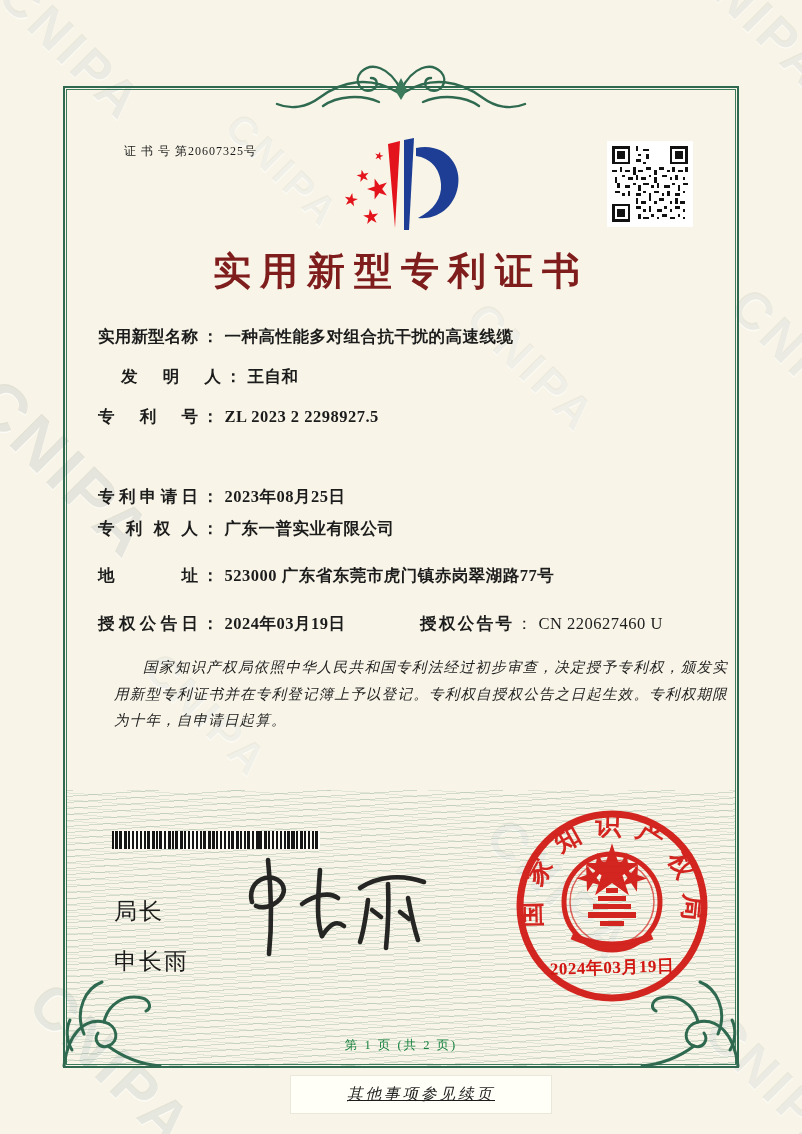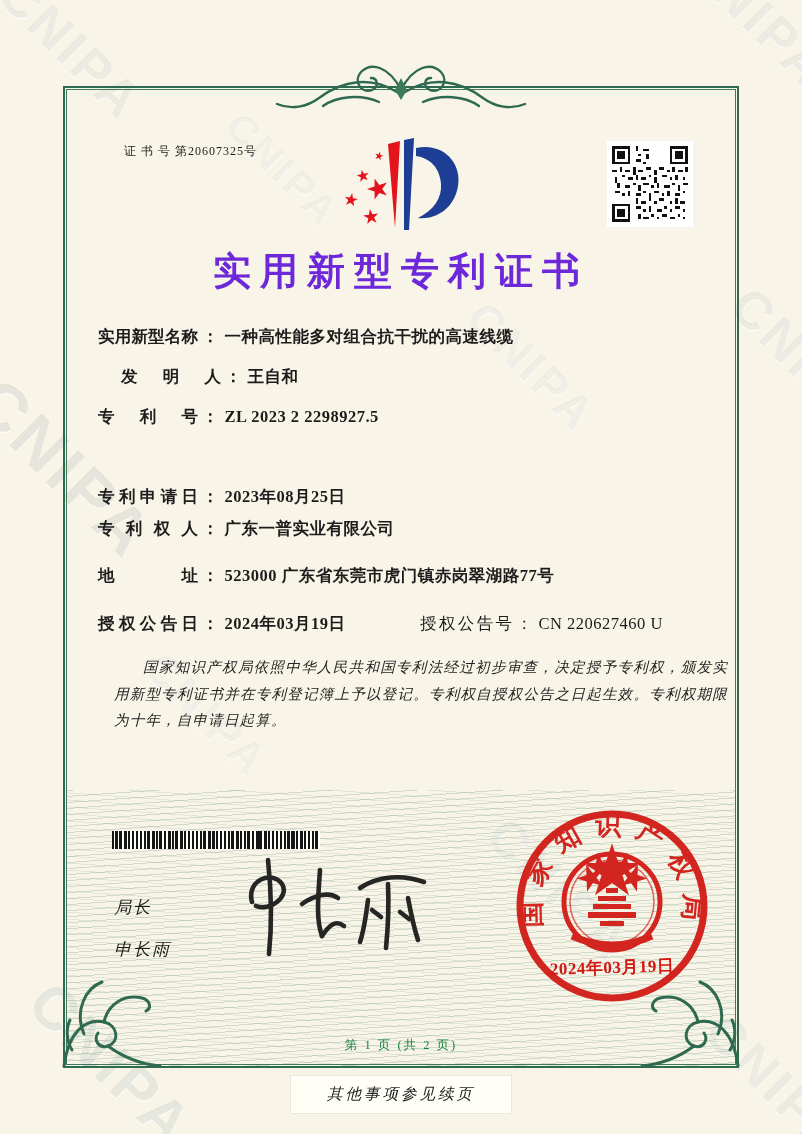--- a/index.html
+++ b/index.html
@@ -45,66 +45,66 @@
   .content { position:absolute; inset:0; z-index:3; }
   .cert-no {
     position:absolute; left:124px; top:143px;
     font-size:12px; letter-spacing:1px;
   }
   .logo { position:absolute; left:338px; top:134px; }
   .qr { position:absolute; left:607px; top:141px; width:86px; height:86px; background:#ffffff; padding:5px; }
   .doc-title {
     position:absolute; left:0; top:246px; width:100%;
     text-align:center; font-size:38px; font-weight:bold;
-    letter-spacing:9px; color:#6d28d9;
+    letter-spacing:9px; color:#7f1d1d;
   }
   .fields { position:absolute; left:98px; top:326px; width:616px; font-size:16.5px; }
   .frow { position:absolute; left:0; white-space:nowrap;font-weight:bold; }
   .flabel {
     display:inline-block; width:100px;
     text-align:justify; text-align-last:justify;
   }
   .fcolon { display:inline-block; margin:0 6px 0 4px; }
   .fvalue { letter-spacing:0.5px; }
   .frow2 { position:absolute; white-space:nowrap; }
-  .flabel-sm { display:inline-block; width:92px; text-align:justify; text-align-last:justify; }
+  .flabel-sm { display:inline-block; width:92px; text-align:justify; text-align-last:justify;font-weight:bold; }
   .paras { position:absolute; left:114px; top:654px; width:614px; }
   .paras p {
     font-size:14.5px; font-style:italic; line-height:1.84;
     letter-spacing:1.2px; text-indent:2em; color:#222;
     margin-bottom:3px; text-align:justify;
   }
   .barcode {
     position:absolute; left:112px; top:831px; width:208px; height:18px;
     background-color:#fdfdf8;
     background-image:
       repeating-linear-gradient(90deg,#151515 0 2px,transparent 2px 4px),
       repeating-linear-gradient(90deg,#151515 0 1px,transparent 1px 7px),
       repeating-linear-gradient(90deg,transparent 0 3px,#151515 3px 4px,transparent 4px 11px);
   }
-  .signer { position:absolute; left:114px; top:896px; font-size:17px; letter-spacing:2px;font-style:italic; }
+  .signer { position:absolute; left:114px; top:896px; font-size:23px; letter-spacing:2px; }
   .signer div { margin-bottom:19px; }
   .signature { position:absolute; left:232px; top:850px; }
   .seal { position:absolute; left:514px; top:808px; width:196px; height:196px; }
   .seal svg { position:absolute; left:0; top:0; opacity:0.93; }
   .seal-date {
     position:absolute; left:0; top:148px; width:100%;
     text-align:center; color:#d21712; font-weight:bold;
     font-size:17px; letter-spacing:0.5px;
     font-family:"Liberation Serif","DejaVu Serif",serif;
     transform:rotate(-1.5deg);
   }
   .page-info {
     position:absolute; left:0; top:1037px; width:100%;
     text-align:center; font-size:12.5px; letter-spacing:2px; color:#15803d;
   }
   .cont-box {
-    position:absolute; left:291px; top:1076px; width:220px; height:37px;
+    position:absolute; left:291px; top:1076px; width:260px; height:37px;
     background:#fffef7; box-shadow:0 0 0 1px rgba(120,120,100,0.10);
-    display:flex; align-items:center; justify-content:center; z-index:3;
+    display:flex; align-items:center; justify-content:center; z-index:3;text-decoration:underline;
   }
   .cont-note { font-size:15.5px; letter-spacing:3px; color:#222; font-style:italic; }
 </style>
 </head>
 <body>
 
 <span class="wm" style="left:-18px; top:18px; font-size:52px;">CNIPA</span>
 <span class="wm" style="left:668px; top:-14px; font-size:52px;">CNIPA</span>
 <span class="wm" style="left:212px; top:148px; font-size:40px; color:rgba(125,130,112,0.09);">CNIPA</span>
 <span class="wm" style="left:452px; top:340px; font-size:46px; color:rgba(125,130,112,0.10);">CNIPA</span>

